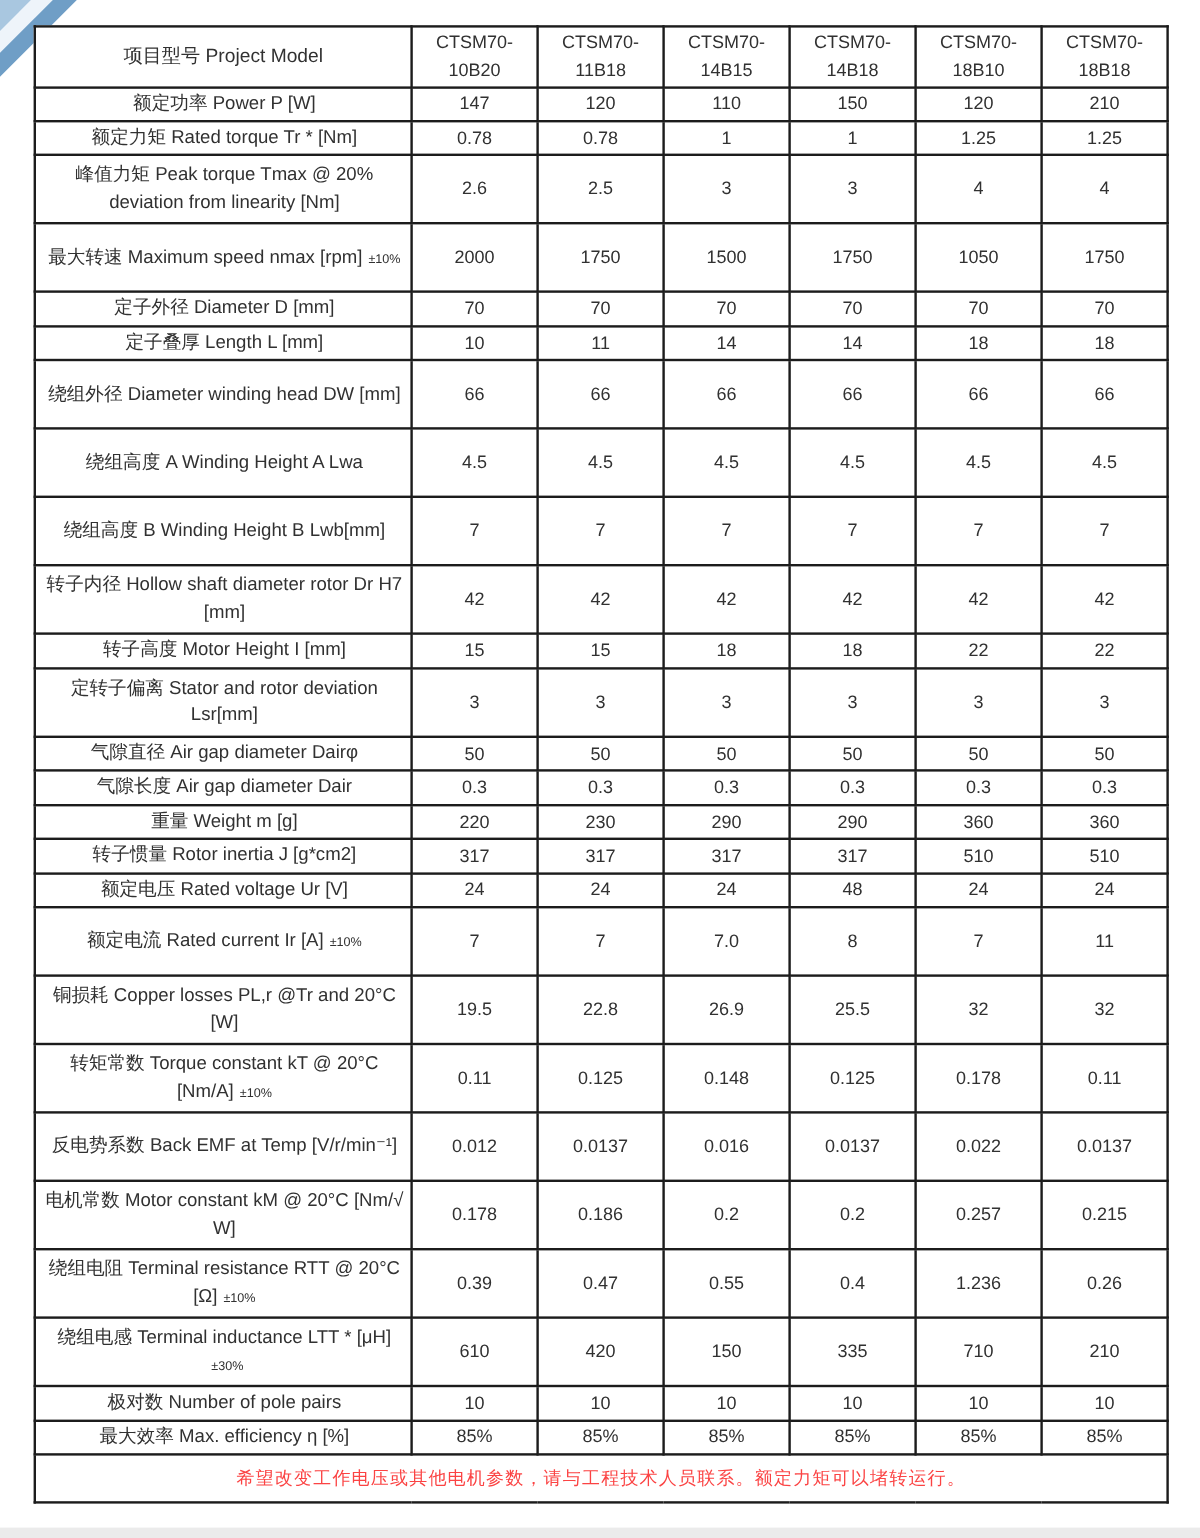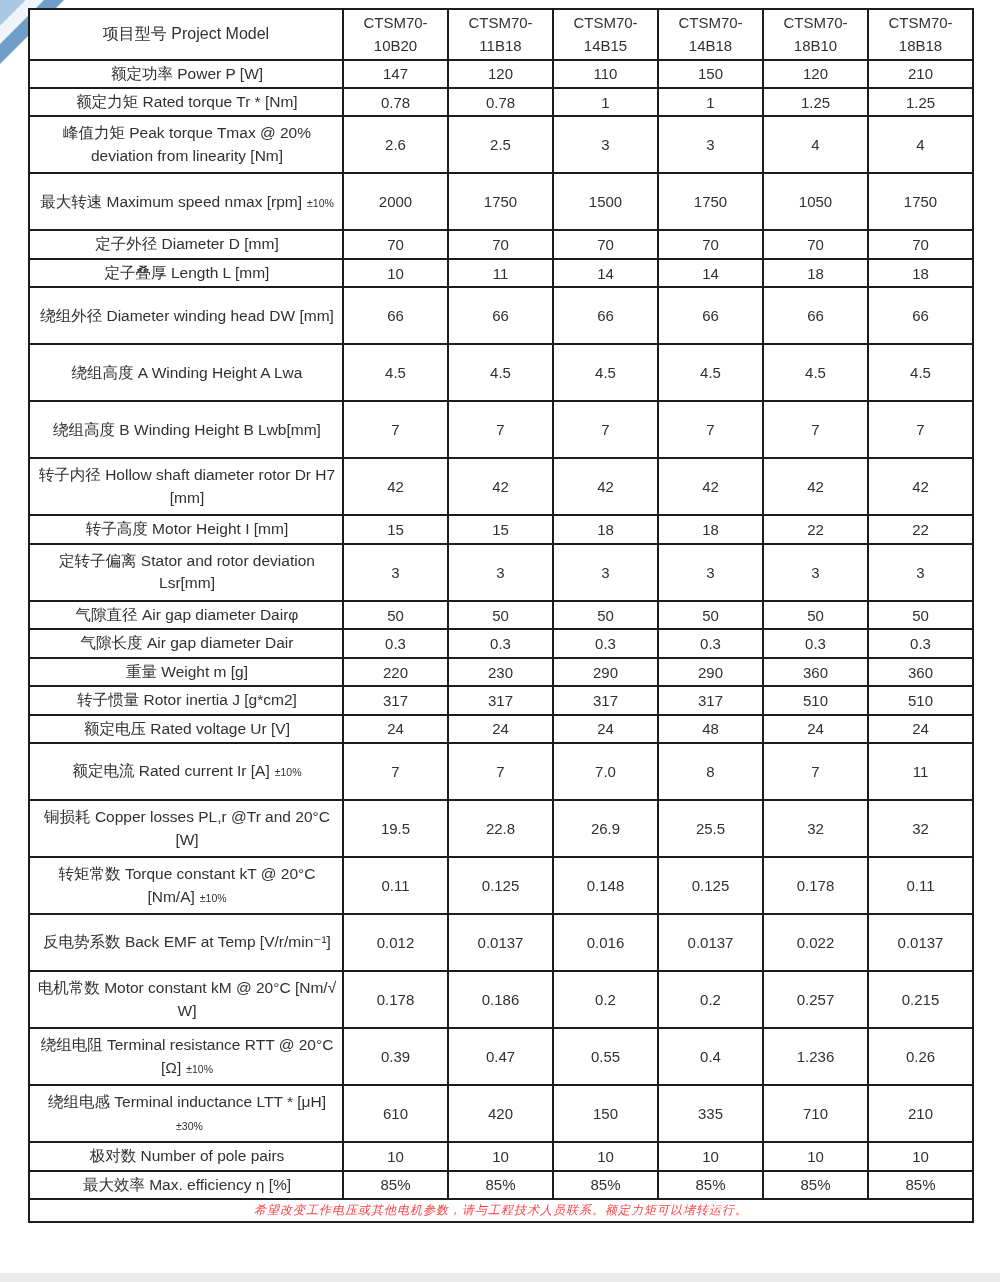--- a/index.html
+++ b/index.html
@@ -9,21 +9,21 @@
     background: #ffffff;
     font-family: "Liberation Sans", "DejaVu Sans", sans-serif;
     position: relative; overflow: hidden;
   }
   .corner-decor { position: absolute; top: 0; left: 0; z-index: 0; }
   .bottom-strip {
     position: absolute; left: 0; bottom: 0; width: 100%; height: 9px;
     background: #ebebeb; z-index: 0;
   }
   table.spec {
-    position: absolute; top: 8px; left: 28px; z-index: 1;
+    position: absolute; top: 21px; left: 28px; z-index: 1;
     border-collapse: collapse; table-layout: fixed;
     background: #ffffff;
   }
   col.label-col { width: 314px; }
   col.val-col  { width: 105px; }
   th, td {
     border: 2px solid #1c1c1c;
     color: #313131;
     padding: 1px 4px;
     overflow: hidden;
@@ -37,22 +37,22 @@
   td.row-label {
     text-align: center; font-size: 15.5px; line-height: 1.45;
     padding: 2px 4px 2px 6px;
     margin-left: 21px;
   }
   td.cell-value { text-align: center; font-size: 15px; }
   tr.single td { height: 27px; }
   tr.tall td   { height: 57px; }
   .tol { font-size: 10.5px; color: #313131; margin-left: 5px; white-space: nowrap; }
   tfoot td {
-    height: 23px; text-align: center;
-    color: #fb4343; font-size: 12px; letter-spacing: 1px; font-style: italic;
+    height: 40px; text-align: center;
+    color: #fb4343; font-size: 15px; letter-spacing: 1px;
   }
 </style>
 </head>
 <body>
 
 <svg class="corner-decor" width="74" height="74" viewBox="0 0 74 74" aria-hidden="true">
   <polygon points="0,0 26,0 0,26" fill="#a9c7e0"></polygon>
   <polygon points="26,0 44,0 0,44 0,26" fill="#eef4fa"></polygon>
   <polygon points="44,0 64,0 0,64 0,44" fill="#6f9ec6"></polygon>
 </svg>

